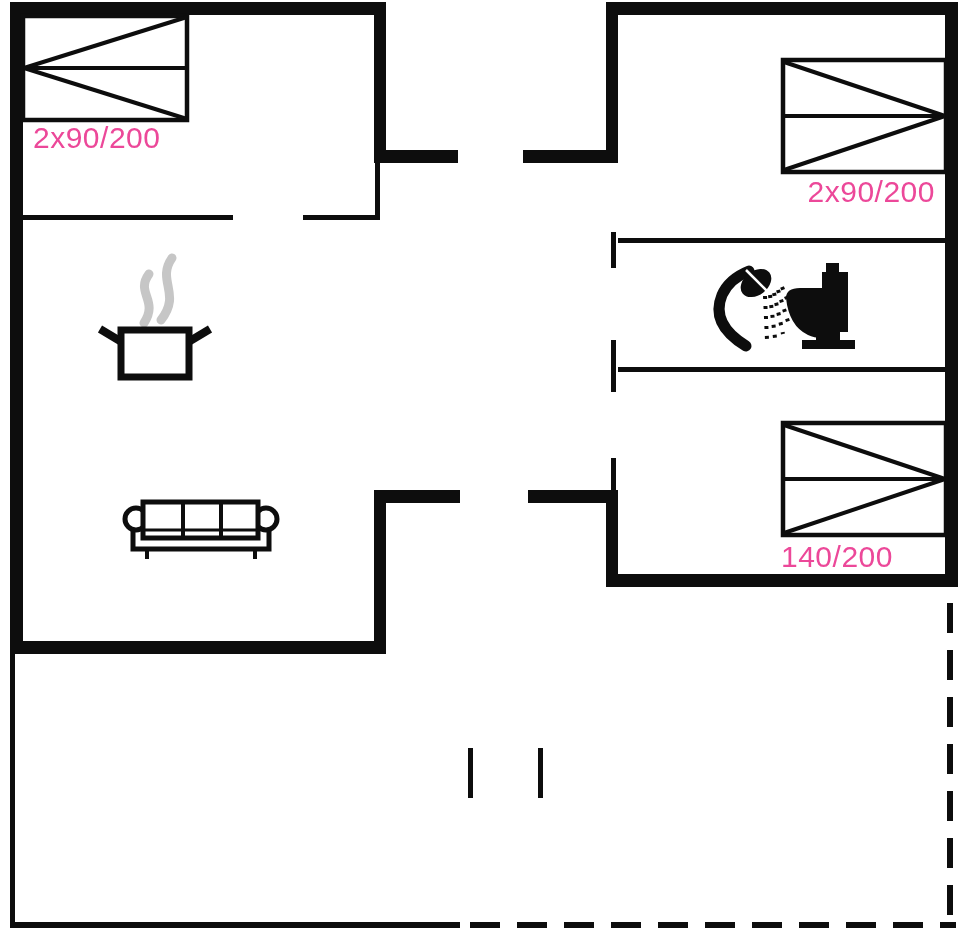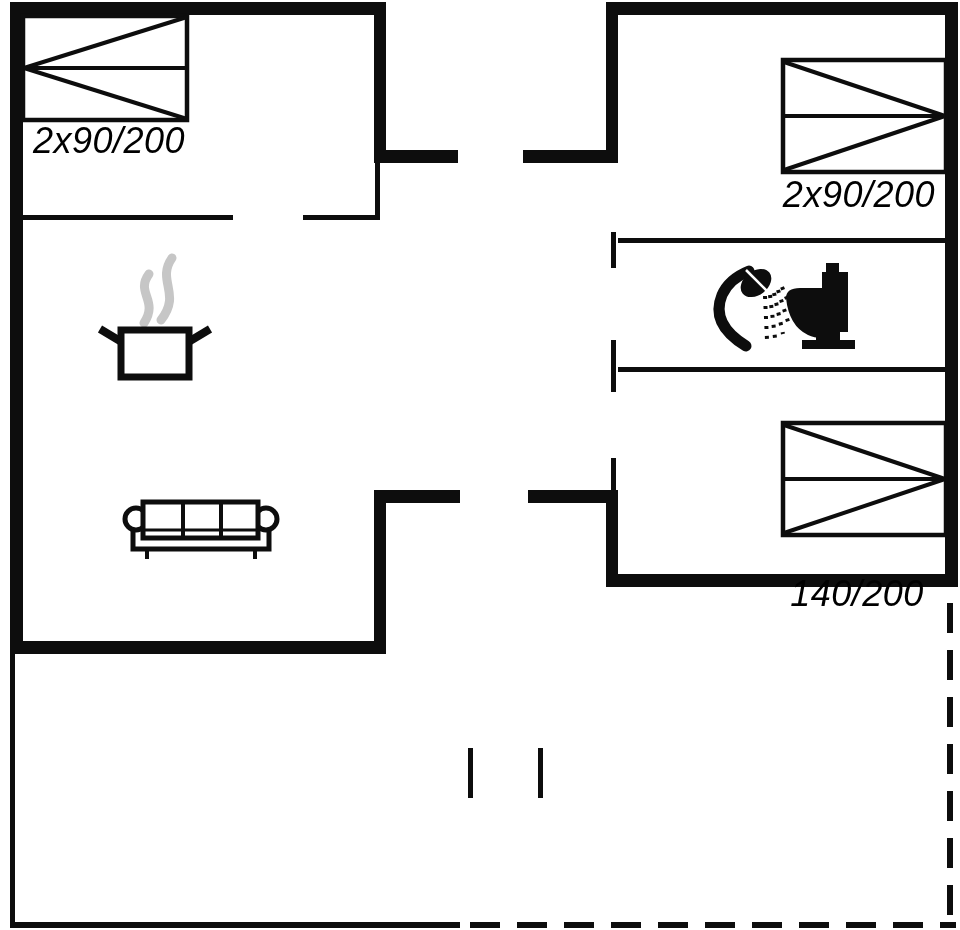--- a/index.html
+++ b/index.html
@@ -6,30 +6,29 @@
   .stage{
     position:relative;
     width:960px;height:930px;
     background:#ffffff;
     font-family:"Liberation Sans", sans-serif;
     overflow:hidden;
   }
   .plan-svg{position:absolute;left:0;top:0;}
   .bed-label{
     position:absolute;
-    font-size:36px;
+    font-size:30px;
     line-height:1;
-    color:#000000;
+    color:#ec4899;
     letter-spacing:0.5px;
     white-space:nowrap;
-    font-style:italic;
   }
   .bed-label.tl{left:33px;top:123px;text-align:left;width:160px;}
   .bed-label.tr{left:781px;top:177px;text-align:right;width:154px;}
-  .bed-label.br{left:781px;top:542px;text-align:center;width:152px;margin-top:34px;}
+  .bed-label.br{left:781px;top:542px;text-align:left;width:152px;}
 </style>
 </head>
 <body>
 
 <div class="stage">
 
   <svg class="plan-svg" width="960" height="930" viewBox="0 0 960 930">
 
     <g fill="#0d0d0d" shape-rendering="crispEdges">
       <rect x="10" y="2" width="13" height="651"></rect>

